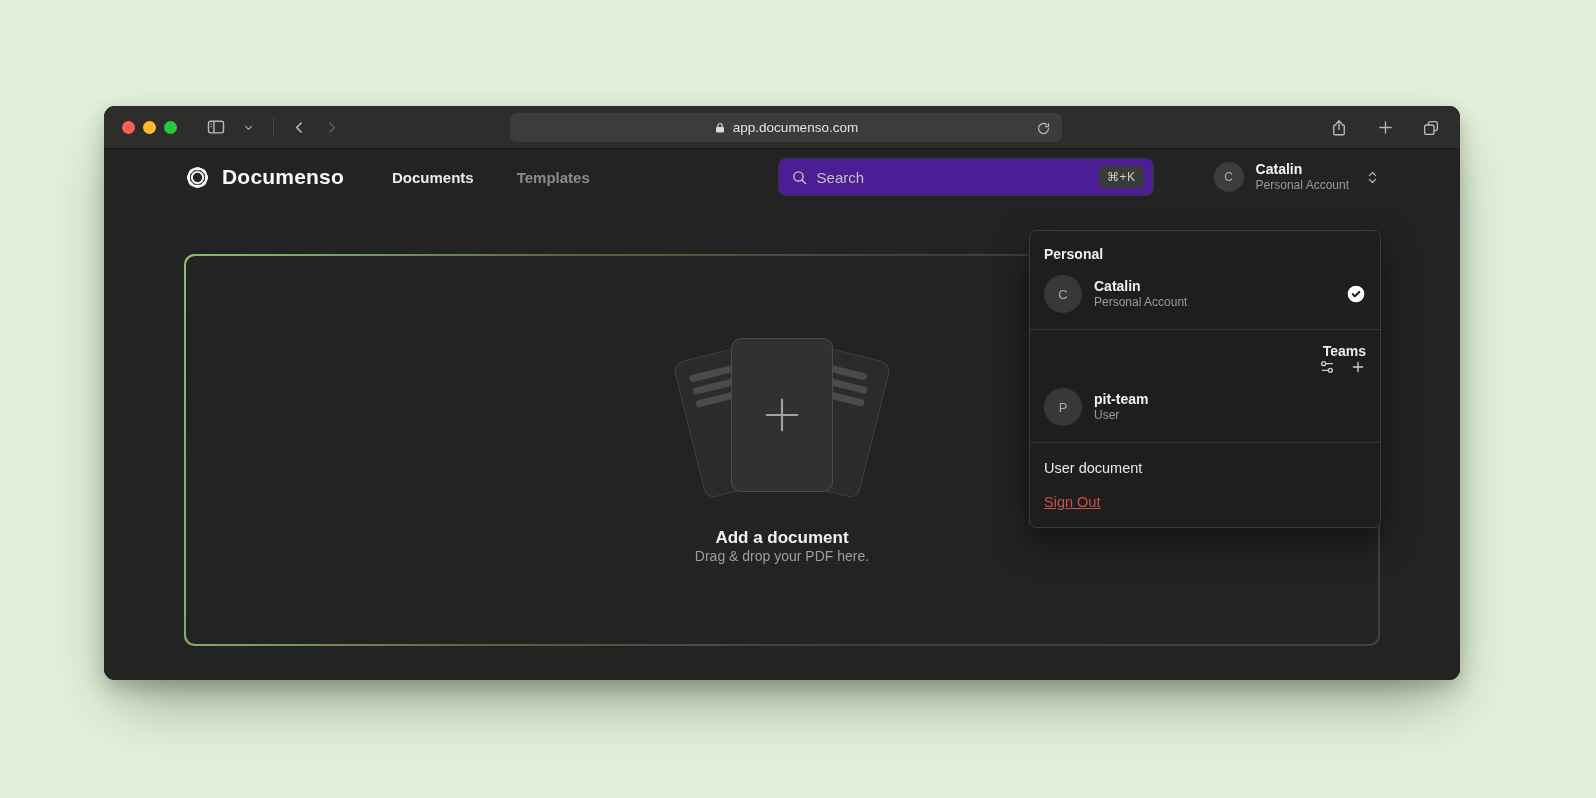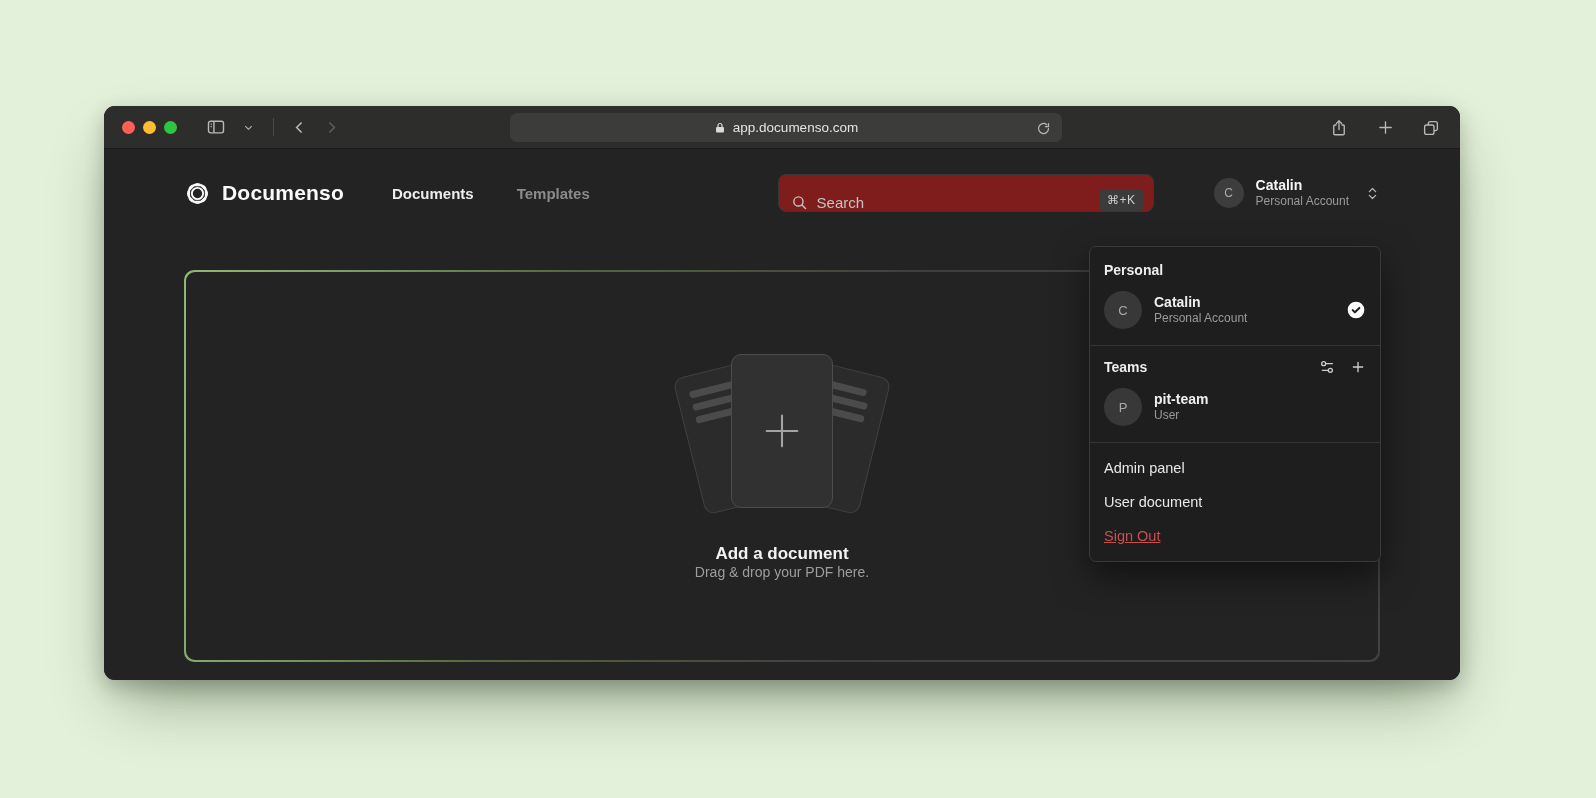--- a/index.html
+++ b/index.html
@@ -31,31 +31,31 @@
   .url-bar {
     position:absolute; left:406px; top:7px; width:552px; height:29px;
     background:#3c3c3a; border-radius:7px;
     display:flex; align-items:center; justify-content:center; gap:7px;
   }
   .url-text { color:#e4e4e4; font-size:13.5px; }
   .reload { position:absolute; right:9px; top:5px; }
   .tb-icons-right { position:absolute; right:16px; top:0; height:43px; display:flex; align-items:center; gap:20px; }
   
   .content { position:relative; height:530px; background:#232323; padding:0 80px; }
-  .app-header { display:flex; align-items:center; margin-top:24px; height:40px; }
+  .app-header { display:flex; align-items:center; margin-top:8px; height:40px; }
   .brand { display:flex; align-items:center; gap:11px; }
   .brand-name { color:#fafafa; font-size:21px; font-weight:bold; letter-spacing:.2px; }
   .nav { display:flex; align-items:center; gap:43px; margin-left:48px; }
   .nav-item { font-size:15px; font-weight:600; cursor:pointer; }
   .nav-item.active { color:#ececec; }
   .nav-item.muted { color:#8b8b8b; }
   .search {
-    margin-left:auto; width:376px; height:38px; background:#7f1d1d;
+    margin-left:auto; width:376px; height:38px; background:#4c1d95;
     border:1px solid #373737; border-radius:8px;
-    display:flex; align-items:flex-end; padding:0 9px 0 12px; gap:9px;
+    display:flex; align-items:center; padding:0 9px 0 12px; gap:9px;
   }
   .search input {
     flex:1; background:transparent; border:none; outline:none;
     color:#e6e6e6; font-size:15px; font-family:inherit;
   }
   .search input::placeholder { color:#c3c3c3; opacity:1; }
   .kbd {
     background:#3b3b3b; color:#cfcfcf; font-size:12px; border-radius:5px;
     padding:4px 8px; letter-spacing:.5px;
   }
@@ -88,31 +88,31 @@
   .bar { height:7px; border-radius:3px; background:#4b4b4b; margin-bottom:6px; }
   .card.center {
     left:50%; top:2px; transform:translateX(-50%); width:102px; height:154px;
     background:#313131; border:1px solid #4c4c4c; z-index:2;
     display:flex; align-items:center; justify-content:center; padding:0;
   }
   .dz-title { color:#f2f2f2; font-size:17px; font-weight:bold; }
   .dz-sub { color:#9d9d9d; font-size:14px; }
   
   .dropdown {
-    position:absolute; top:73px; right:79px; width:292px; z-index:10;
+    position:absolute; top:73px; right:79px; width:352px; z-index:10;
     background:#1e1e1e; border:1px solid #3a3a3a; border-radius:7px;
     box-shadow:0 14px 34px rgba(0,0,0,.5); padding:10px 0 8px;margin-left:13px;
   }
   .dd-label { color:#ededed; font-size:14px; font-weight:bold; padding:5px 14px; }
   .dd-account { display:flex; align-items:center; gap:12px; padding:8px 14px; cursor:pointer; }
   .dd-name { color:#f0f0f0; font-size:14px; font-weight:600; line-height:1.3; }
   .dd-sub { color:#9a9a9a; font-size:12px; line-height:1.3; }
   .dd-check { margin-left:auto; display:flex; }
   .dd-sep { height:1px; background:#353535; margin:8px 0; }
-  .dd-teams-row { display:flex; align-items:flex-end; padding:5px 14px; }
+  .dd-teams-row { display:flex; align-items:flex-end; padding:5px 14px;flex-direction:column; }
   .dd-teams-icons { margin-left:auto; display:flex; align-items:center; gap:15px; }
   .dd-teams-icons svg { stroke:#cdcdcd; cursor:pointer; }
   .dd-item { padding:9px 14px; font-size:14.5px; color:#e8e8e8; cursor:pointer; }
   .dd-item.danger { color:#ca4f4f;text-decoration:underline; }
 </style>
 </head>
 <body>
 
 <div class="window">
 
@@ -288,19 +288,18 @@
         </span>
       </div>
       <div class="dd-account">
         <span class="avatar lg">P</span>
         <span>
           <div class="dd-name">pit-team</div>
           <div class="dd-sub">User</div>
         </span>
       </div>
       <div class="dd-sep"></div>
-      <div class="dd-item">Admin panel</div>
       <div class="dd-item">User document</div>
       <div class="dd-item danger">Sign Out</div>
     </div>
 
   </div>
 </div>
 
 </body></html>

